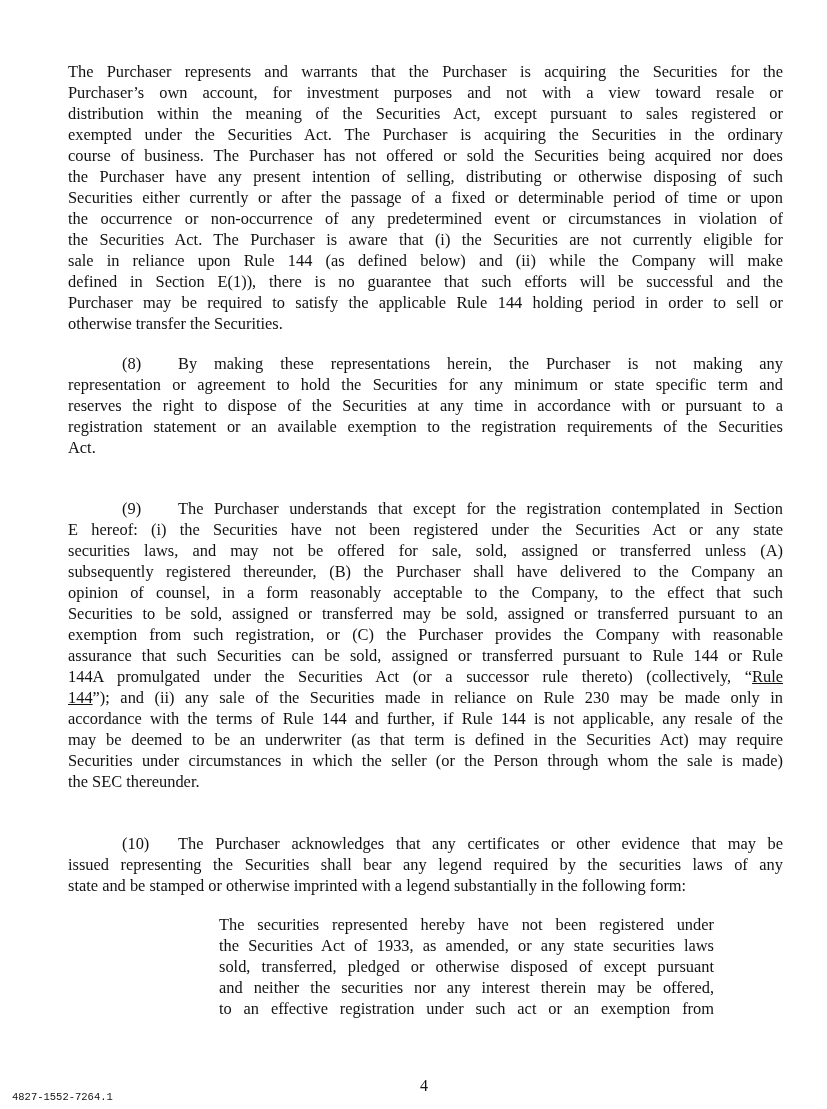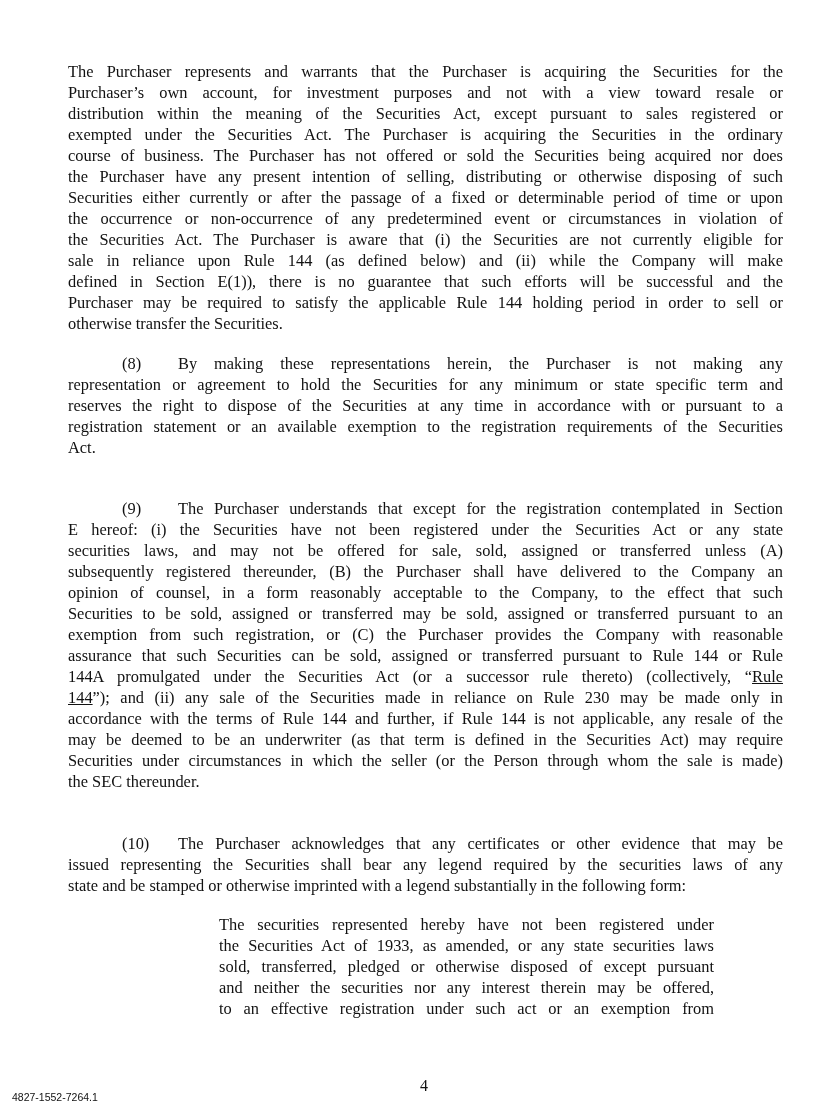--- a/index.html
+++ b/index.html
@@ -5,21 +5,21 @@
   html, body { margin: 0; padding: 0; background: #ffffff; }
   body { width: 827px; height: 1109px; position: relative; overflow: hidden; }
   .page { position: absolute; left: 0; top: 0; width: 827px; height: 1109px; background: #fff; color: #111; }
   .para { position: absolute; left: 68px; width: 715px; font-family: "Liberation Serif", serif; font-size: 16.4px; }
   .line { height: 21px; line-height: 21px; white-space: nowrap; text-align: justify; text-align-last: justify; }
   .line.last { text-align-last: left; }
   .indent { padding-left: 54px; }
   .num { display: inline-block; width: 56px; }
   .u { text-decoration: underline; }
   .legend { position: absolute; left: 178px; width: 495px; font-family: "Liberation Serif", serif; font-size: 16.4px; margin-left: 41px; }
-  .footer-id { position: absolute; left: 12px; top: 1091px; font-family: Liberation Sans, sans-serif; font-size: 10.5px; color: #111; }
+  .footer-id { position: absolute; left: 12px; top: 1091px; font-family: Liberation Mono, monospace; font-size: 10.5px; color: #111; }
   .page-num { position: absolute; left: 420px; top: 1077px; font-family: "Liberation Serif", serif; font-size: 16px; color: #111; }
 </style>
 </head>
 <body>
 
 <div class="page">
 
   <div class="para" style="top:61px;">
     <div class="line">The Purchaser represents and warrants that the Purchaser is acquiring the Securities for the</div>
     <div class="line">Purchaser’s own account, for investment purposes and not with a view toward resale or</div>

